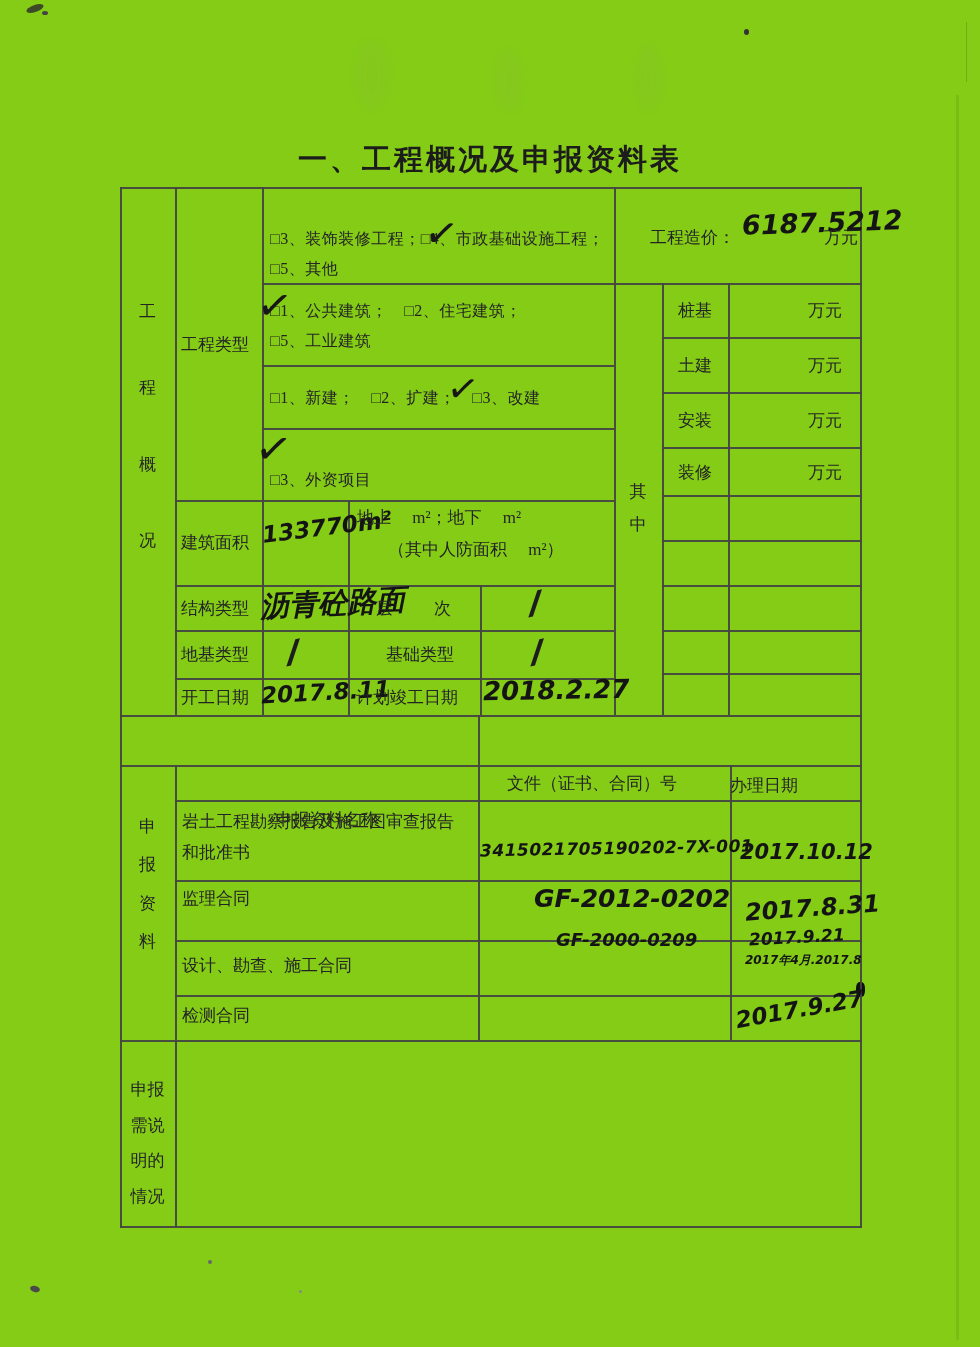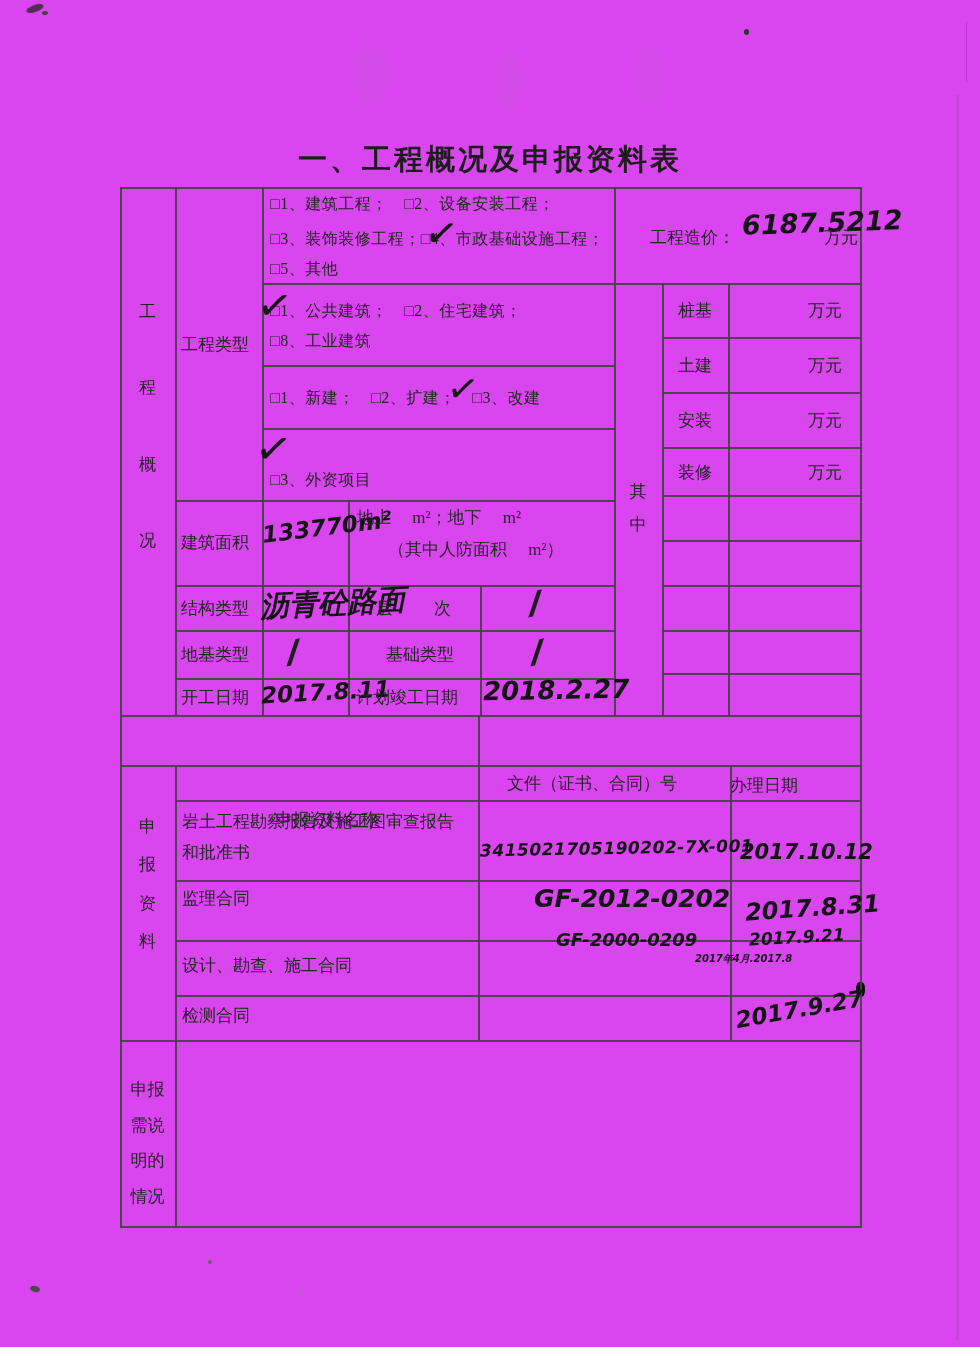--- a/index.html
+++ b/index.html
@@ -1,18 +1,18 @@
 <!DOCTYPE html>
 <html><head>
 <meta charset="utf-8">
 <style>
   html,body{margin:0;padding:0;background:#ffffff;}
   #page{
     position:relative;width:980px;height:1347px;overflow:hidden;
-    background:#d946ef;
+    background:#84cc16;
     font-family:"Liberation Serif",serif;color:#242424;
   }
   .t{position:absolute;white-space:nowrap;font-size:17px;line-height:1.2;color:#242424;}
   .opt{font-size:16px;letter-spacing:.5px;}
   .ctr{text-align:center;}
   .rt{text-align:right;}
   .wrap{white-space:normal;}
   .gl{position:absolute;background:#434343;opacity:.92;}
   .hand{
     font-family:"DejaVu Sans",sans-serif;font-style:italic;font-weight:600;
@@ -100,27 +100,26 @@
 
   <div class="vcol" style="left:120px;top:300px;width:55px;height:252px;">
     <span>工</span>
     <span>程</span>
     <span>概</span>
     <span>况</span>
   </div>
 
   <span class="t" style="left:181px;top:335px;">工程类型</span>
 
-  <span class="t opt" style="left:270px;top:194px;">□1、建筑工程；　□2、设备安装工程；</span>
   <span class="t opt" style="left:270px;top:229px;">□3、装饰装修工程；□4、市政基础设施工程；</span>
   <span class="t opt" style="left:270px;top:259px;">□5、其他</span>
   <span class="check" style="left:425px;top:213px;font-size:40px;">✓</span>
 
   <span class="t opt" style="left:270px;top:301px;">□1、公共建筑；　□2、住宅建筑；</span>
-  <span class="t opt" style="left:270px;top:331px;">□8、工业建筑</span>
+  <span class="t opt" style="left:270px;top:331px;">□5、工业建筑</span>
   <span class="check" style="left:257px;top:285px;font-size:42px;">✓</span>
 
   <span class="t opt" style="left:270px;top:388px;">□1、新建；　□2、扩建；　□3、改建</span>
   <span class="check" style="left:447px;top:370px;font-size:38px;">✓</span>
 
   <span class="t opt" style="left:270px;top:470px;">□3、外资项目</span>
   <span class="check" style="left:255px;top:427px;font-size:44px;">✓</span>
 
   <span class="t" style="left:650px;top:228px;">工程造价：</span>
   <span class="t hand" style="left:742px;top:207px;font-size:27px;transform:rotate(-2deg);">6187.5212</span>
@@ -175,21 +174,21 @@
   <span class="t hand" style="left:480px;top:838px;font-size:17px;letter-spacing:.5px;transform:rotate(-1deg);">3415021705190202-7X-001</span>
   <span class="t hand" style="left:740px;top:840px;font-size:21px;">2017.10.12</span>
 
   <span class="t" style="left:182px;top:889px;">监理合同</span>
   <span class="t hand" style="left:534px;top:884px;font-size:25px;">GF-2012-0202</span>
   <span class="t hand" style="left:745px;top:894px;font-size:24px;transform:rotate(-4deg);">2017.8.31</span>
 
   <span class="t" style="left:182px;top:956px;">设计、勘查、施工合同</span>
   <span class="t hand" style="left:556px;top:929px;font-size:18px;">GF-2000-0209</span>
   <span class="t hand" style="left:749px;top:927px;font-size:17px;transform:rotate(-3deg);">2017.9.21</span>
-  <span class="t hand" style="left:695px;top:953px;font-size:10px;">2017年4月.2017.8</span>
+  <span class="t hand" style="left:745px;top:953px;font-size:12px;">2017年4月.2017.8</span>
 
   <span class="t" style="left:182px;top:1006px;">检测合同</span>
   <span class="t hand" style="left:735px;top:996px;font-size:23px;transform:rotate(-10deg);">2017.9.27</span>
 
   <div class="vcol" style="left:120px;top:1078px;width:55px;height:130px;">
     <span>申报</span>
     <span>需说</span>
     <span>明的</span>
     <span>情况</span>
   </div>

